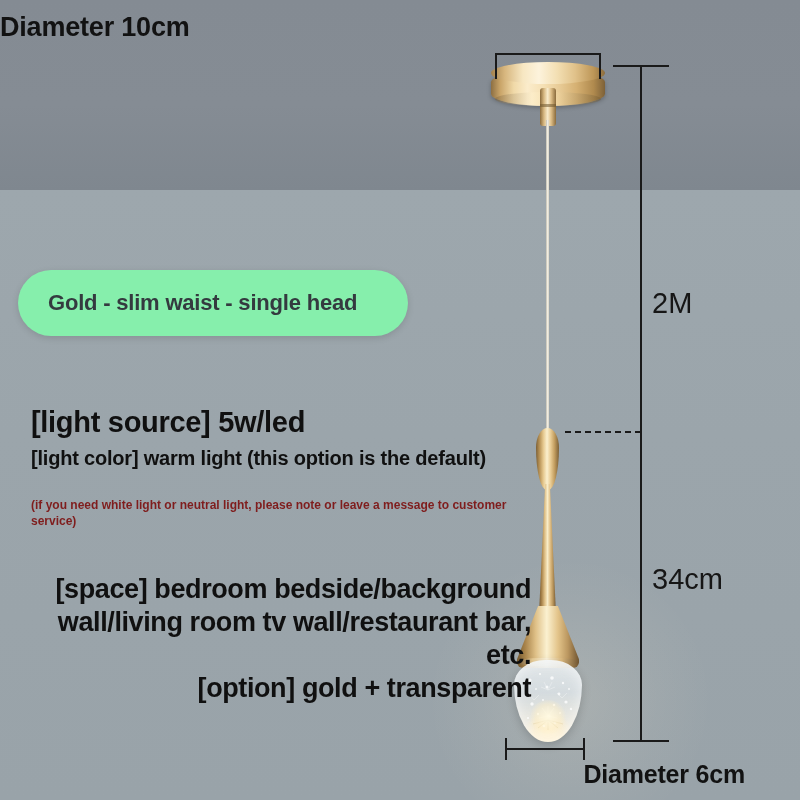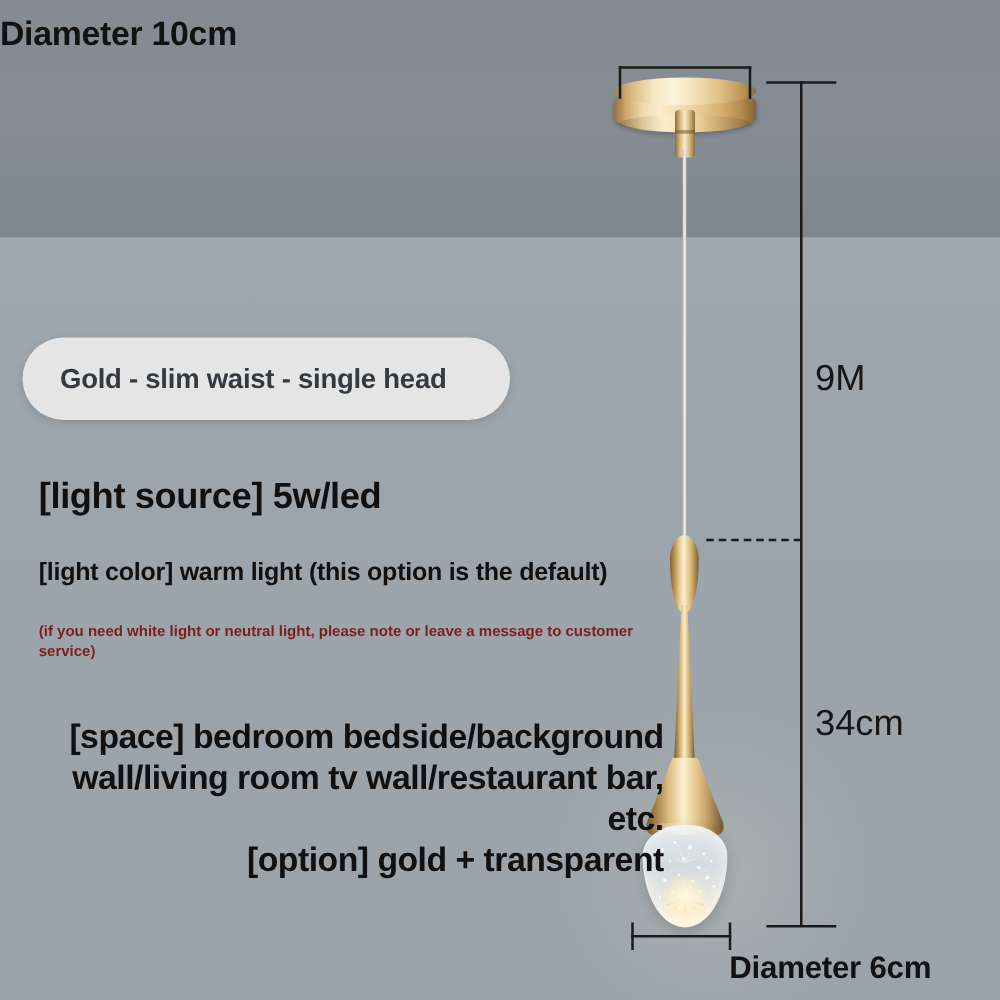--- a/index.html
+++ b/index.html
@@ -229,37 +229,37 @@
     font-weight: 400;
     color: #161616;
   }
 
   .variant-pill {
     position: absolute;
     left: 18px; top: 270px;
     width: 390px;
     height: 66px;
     border-radius: 33px;
-    background: #e5e5e5;
+    background: #86efac;
     box-shadow: 0 2px 7px rgba(0,0,0,0.13);
     display: flex;
     align-items: center;
     box-sizing: border-box;
     padding-left: 30px;
   }
   .variant-pill span {
     font-size: 22px;
     font-weight: 700;
     color: #343a3f;
     letter-spacing: -0.2px;
   }
 
   .spec-source {
     position: absolute;
-    left: 31px; top: 381px;
+    left: 31px; top: 406px;
     font-size: 29px;
     font-weight: 700;
     color: #101010;
     letter-spacing: -0.3px;
   }
   .spec-color {
     position: absolute;
     left: 31px; top: 447px;
     font-size: 20px;
     font-weight: 700;
@@ -354,21 +354,21 @@
   <div class="dim-top-bracket"></div>
   <div class="tick-v" style="left:495px; top:53px; height:26px;"></div>
   <div class="tick-v" style="left:599px; top:53px; height:26px;"></div>
 
   <div class="dim-bot-bracket"></div>
   <div class="tick-v" style="left:505px; top:738px; height:22px;"></div>
   <div class="tick-v" style="left:583px; top:738px; height:22px;"></div>
 
   <div class="label-dia-top">Diameter 10cm</div>
   <div class="label-dia-bot">Diameter 6cm</div>
-  <div class="label-2m">9M</div>
+  <div class="label-2m">2M</div>
   <div class="label-34cm">34cm</div>
 
   <div class="variant-pill">
     <span>Gold - slim waist - single head</span>
   </div>
 
   <div class="spec-source">[light source] 5w/led</div>
   <div class="spec-color">[light color] warm light (this option is the default)</div>
   <div class="spec-note">(if you need white light or neutral light, please note or leave a message to customer service)</div>
   <div class="spec-space">

